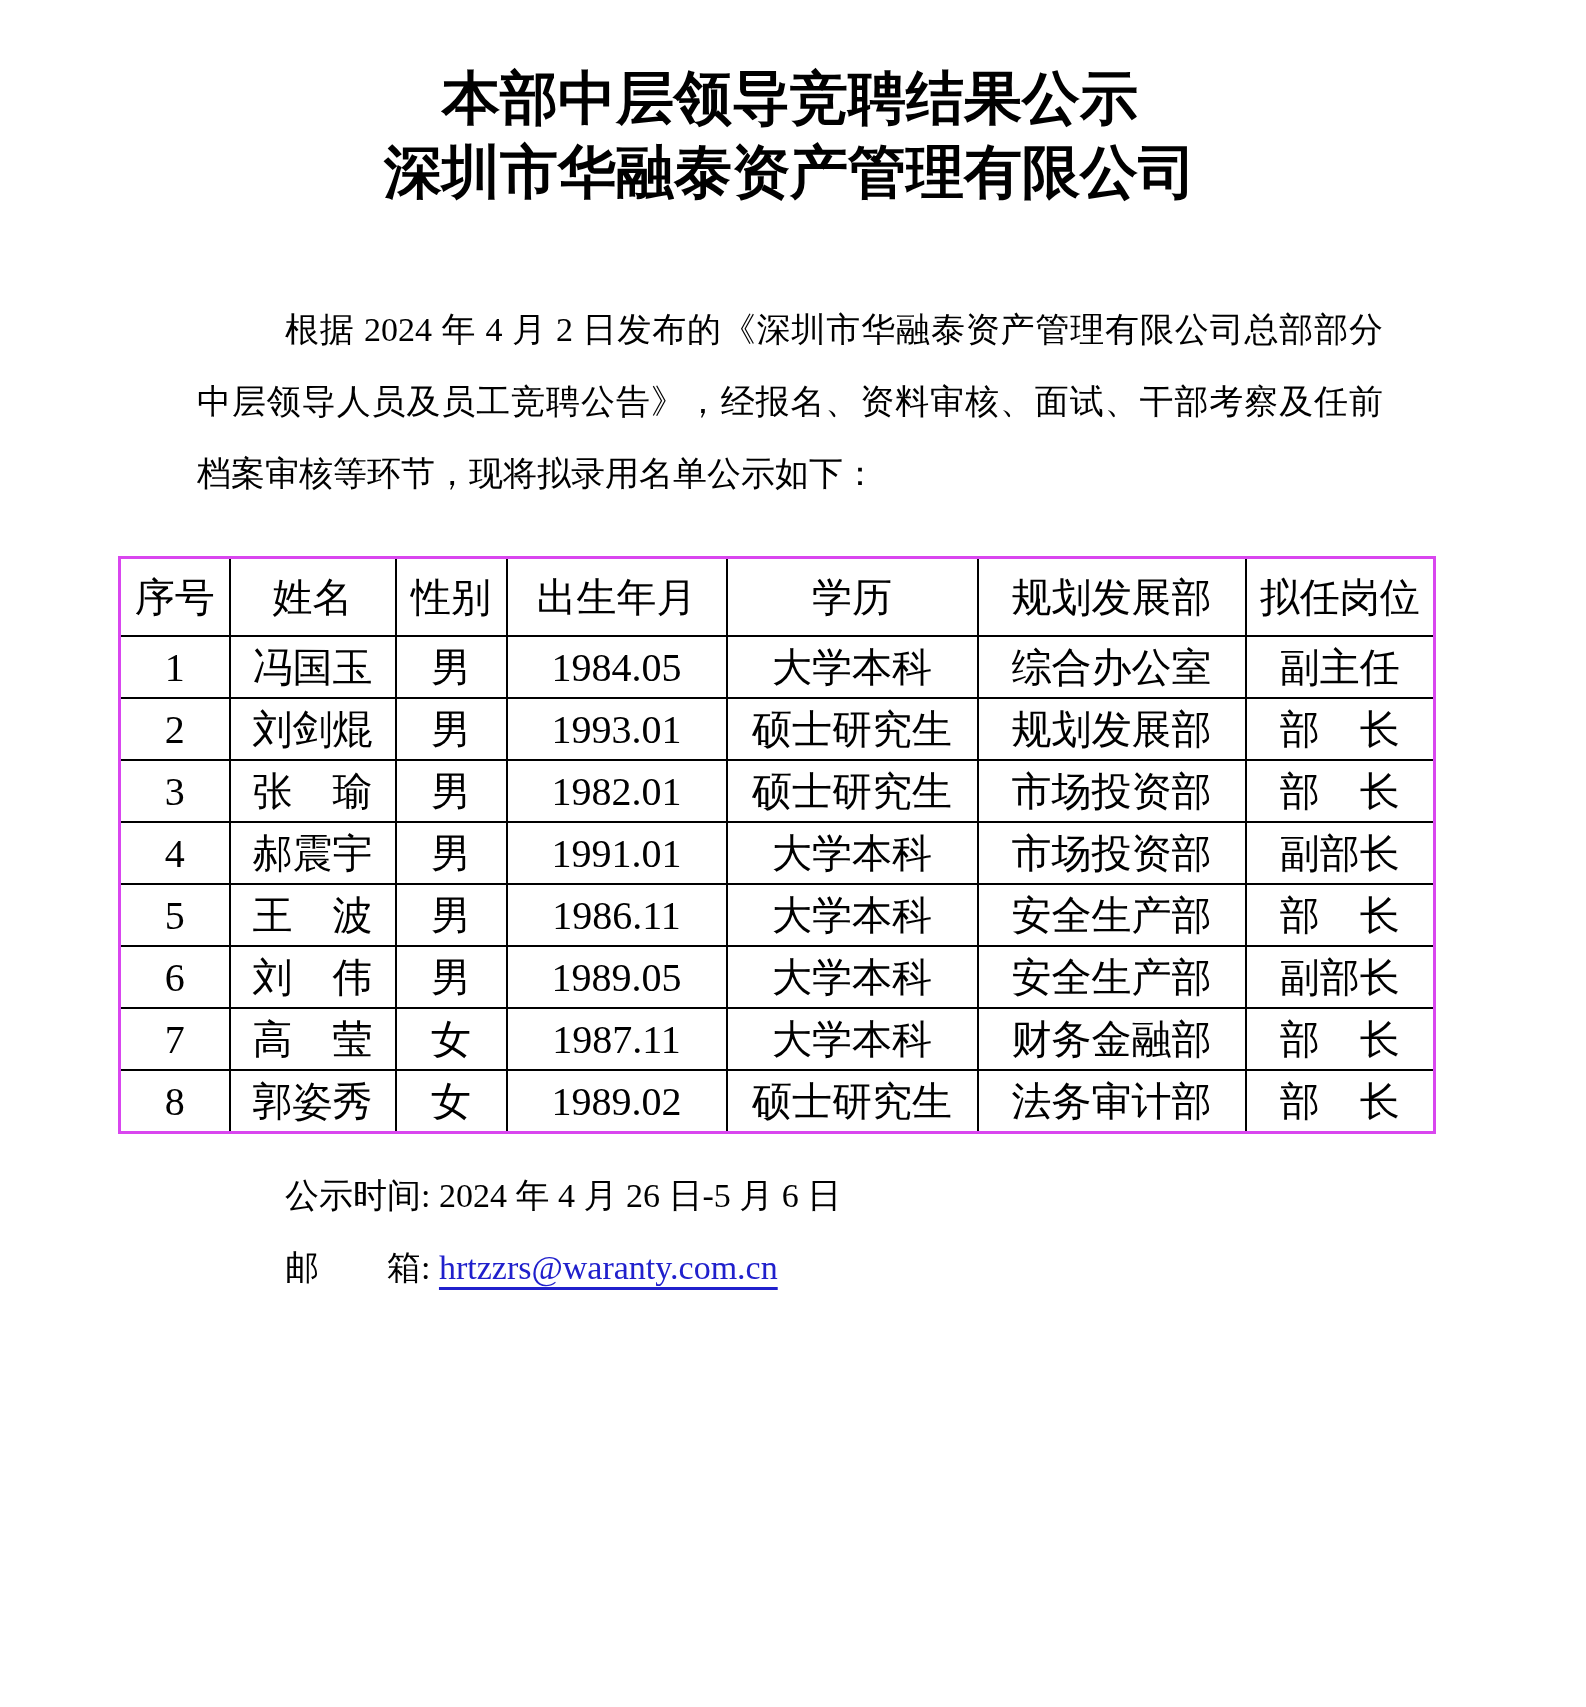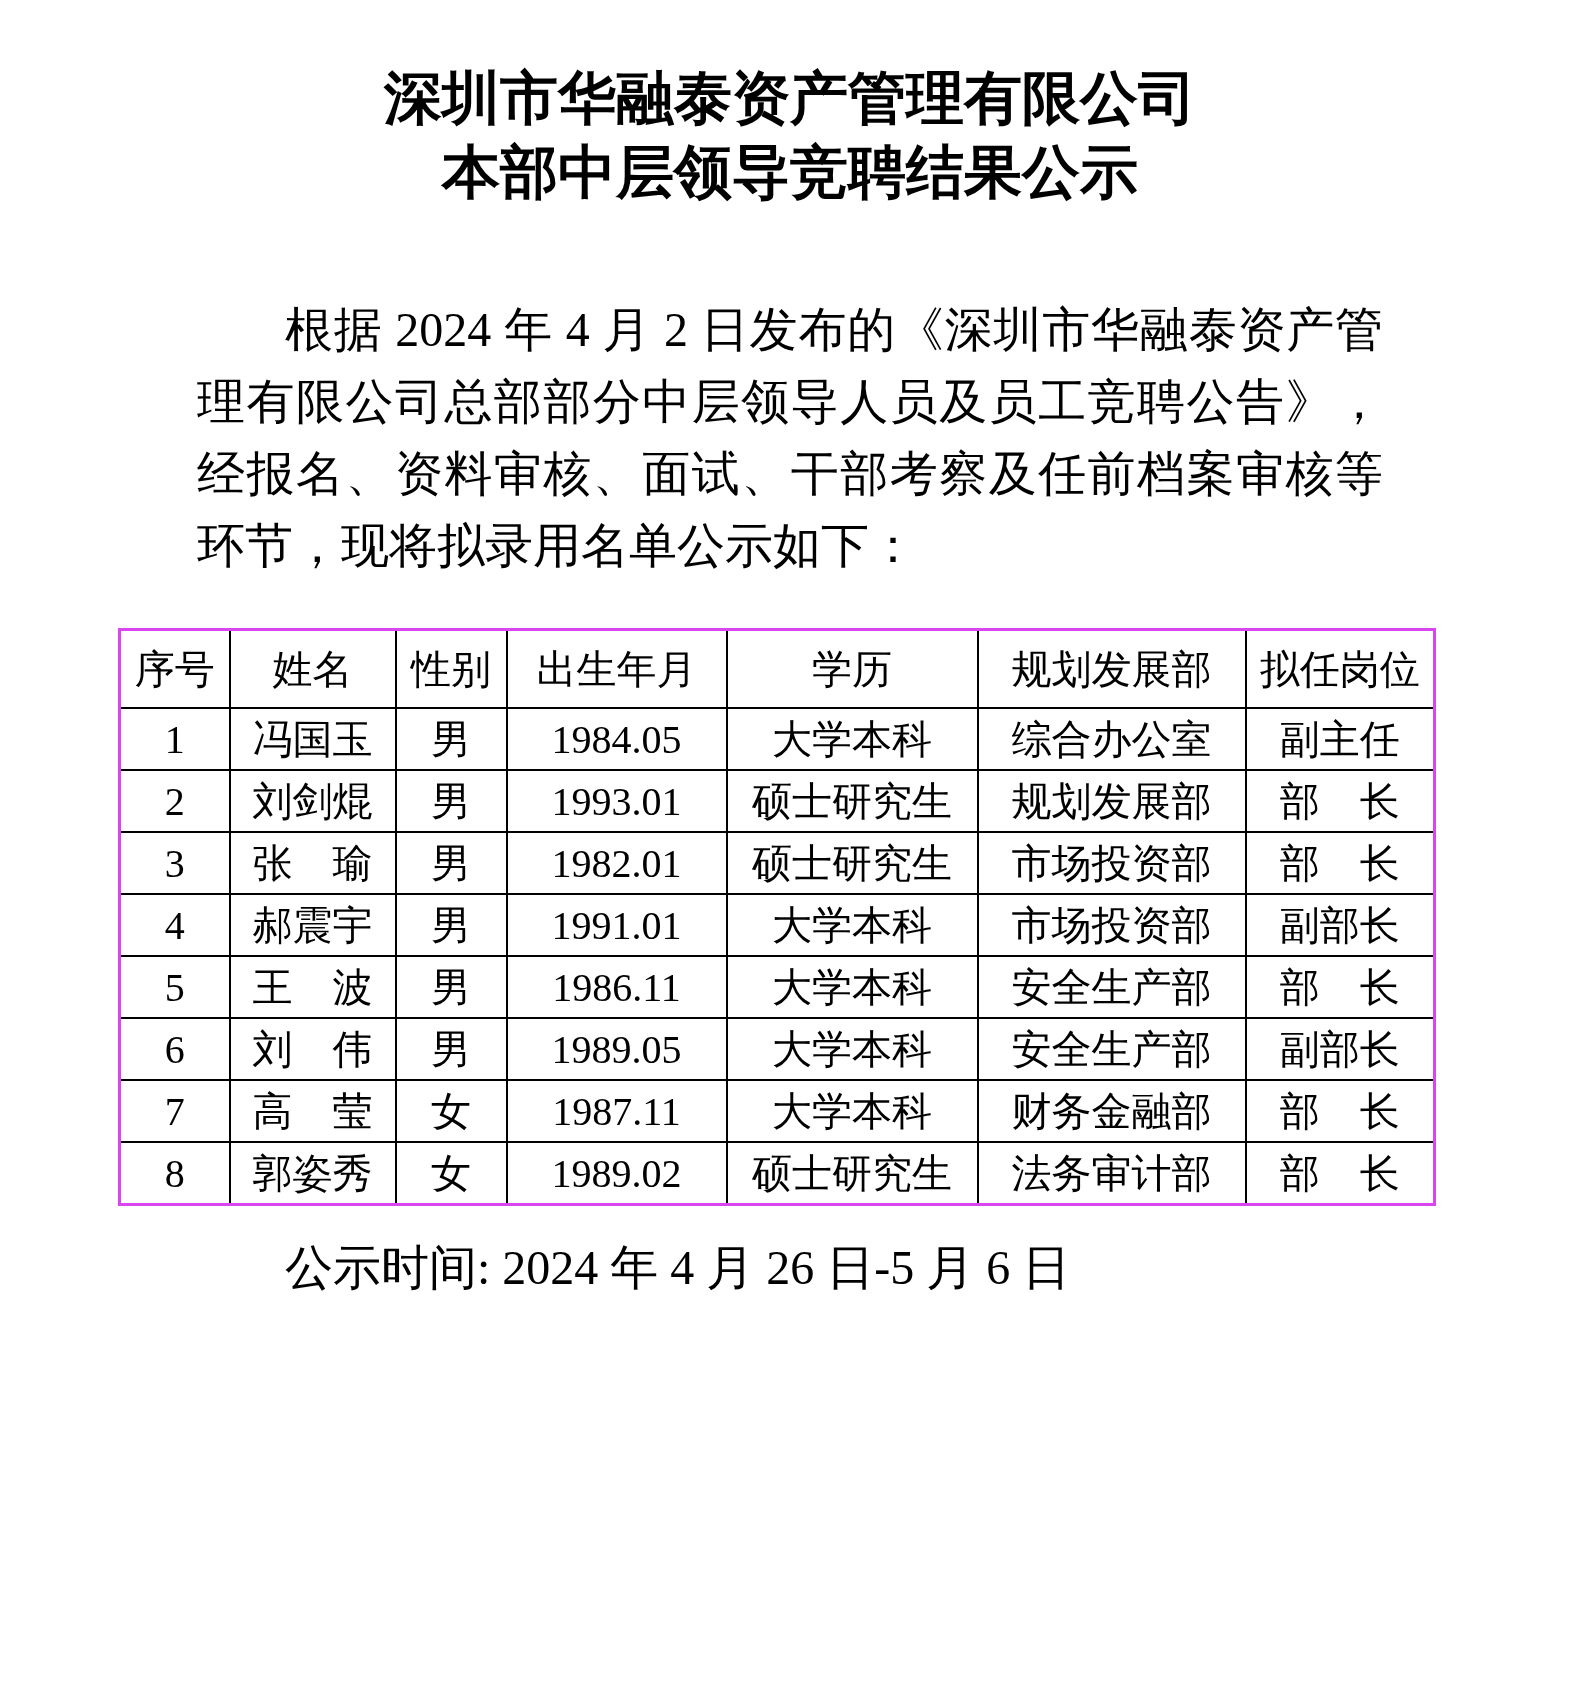--- a/index.html
+++ b/index.html
@@ -22,21 +22,21 @@
     margin-left: 197px;
     width: 1186px;
     text-align: center;
     font-weight: bold;
     font-size: 58px;
     line-height: 74px;
   }
   .body-text {
     margin-left: 197px;
     width: 1186px;
-    font-size: 48px;
+    font-size: 34px;
     line-height: 72px;
   }
   .intro {
     margin-top: 84px;
     text-indent: 88px;
     text-align: justify;
   }
   table.roster {
     margin-left: 118px;
     margin-top: 46px;
@@ -84,22 +84,22 @@
     cursor: pointer;
   }
   p { margin: 0; }
 </style>
 </head>
 <body>
 
 <div class="doc">
 
   <div class="title-block">
+    <div>本部中层领导竞聘结果公示</div>
     <div>深圳市华融泰资产管理有限公司</div>
-    <div>本部中层领导竞聘结果公示</div>
   </div>
 
   <div class="body-text">
     <p class="intro">根据 2024 年 4 月 2 日发布的《深圳市华融泰资产管理有限公司总部部分中层领导人员及员工竞聘公告》，经报名、资料审核、面试、干部考察及任前档案审核等环节，现将拟录用名单公示如下：</p>
   </div>
 
   <table class="roster">
     <colgroup>
       <col class="col-no">
         <col class="col-name">
@@ -191,15 +191,16 @@
         <td>1989.02</td>
         <td>硕士研究生</td>
         <td>法务审计部</td>
         <td>部　长</td>
       </tr>
     </tbody>
   </table>
 
   <div class="body-text">
     <p class="period">公示时间: 2024 年 4 月 26 日-5 月 6 日</p>
+    <p class="contact-line"><span>邮　　箱: </span><a class="email-link">hrtzzrs@waranty.com.cn</a></p>
   </div>
 
 </div>
 
 </body></html>

